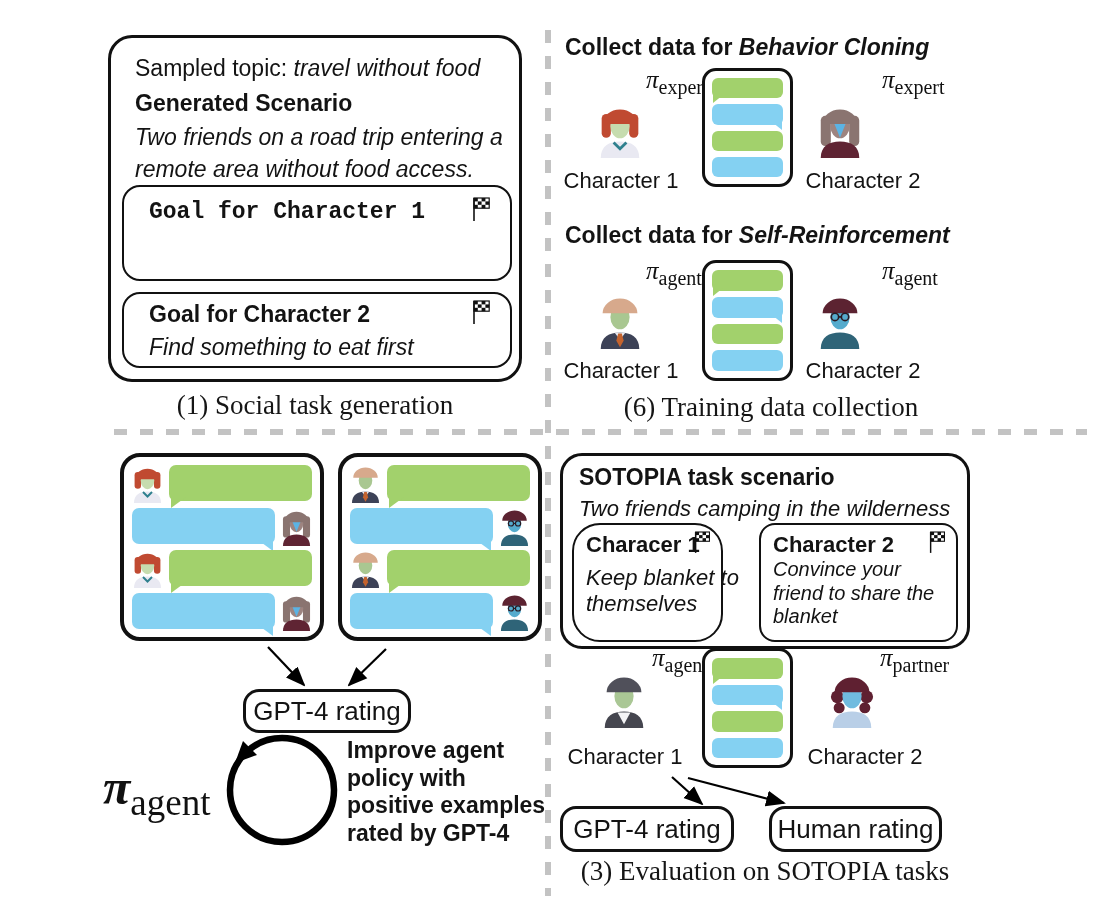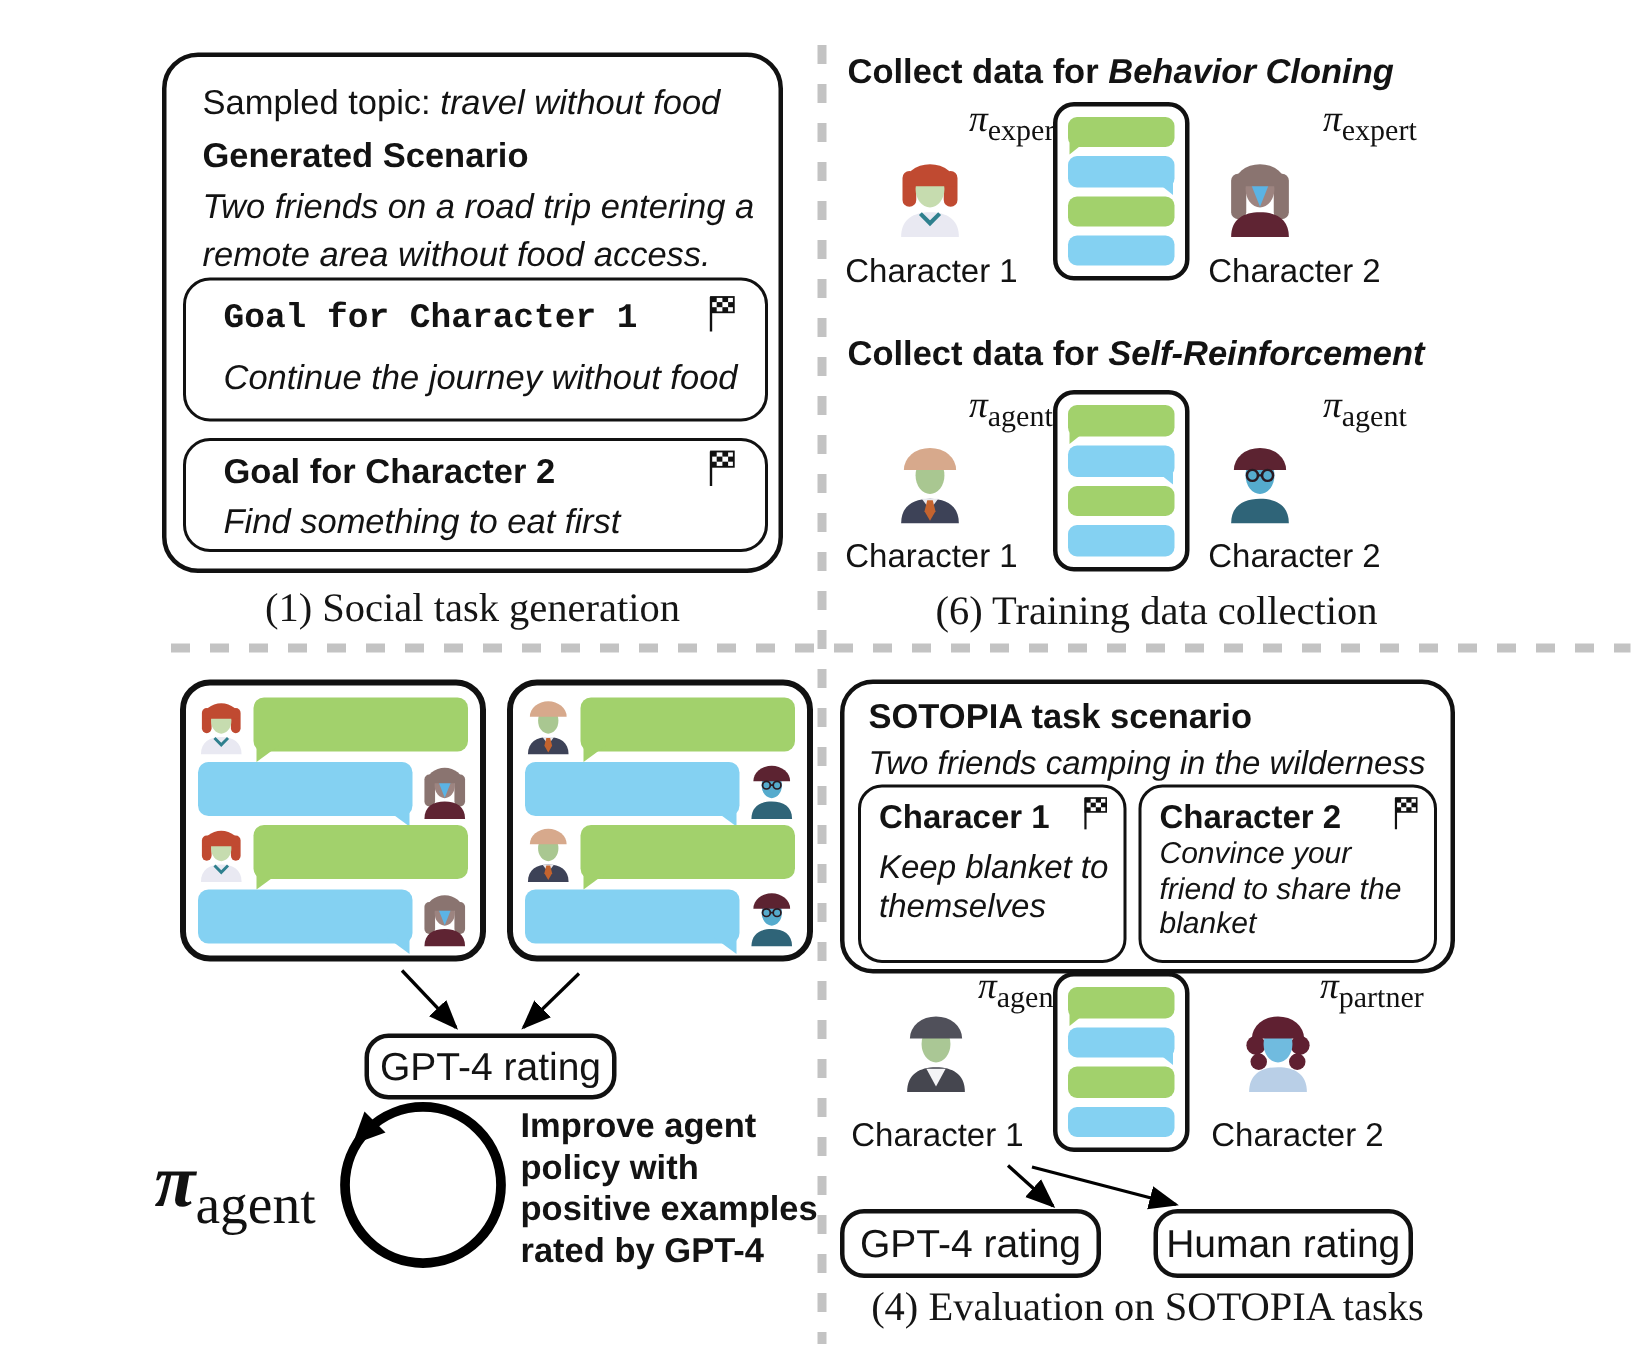--- a/index.html
+++ b/index.html
@@ -74,21 +74,20 @@
             <rect x="4" y="2" width="15.2" height="10.2" fill="#fff" stroke="#111" stroke-width="1.2"></rect>
             <rect x="4" y="2" width="3.8" height="3.4" fill="#111"></rect>
             <rect x="11.6" y="2" width="3.8" height="3.4" fill="#111"></rect>
             <rect x="7.8" y="5.4" width="3.8" height="3.4" fill="#111"></rect>
             <rect x="15.399999999999999" y="5.4" width="3.8" height="3.4" fill="#111"></rect>
             <rect x="4" y="8.8" width="3.8" height="3.4" fill="#111"></rect>
             <rect x="11.6" y="8.8" width="3.8" height="3.4" fill="#111"></rect>
             <line x1="4" y1="2" x2="4" y2="25" stroke="#111" stroke-width="1.6"></line>
           </svg>
         </span>
-      <div class="sans it" style="left:25px;top:51px;">Continue the journey without food</div>
     </div>
     <div class="box goal" style="left:11px;top:254px;width:390px;height:76px;">
       <div class="sans bold" style="left:25px;top:7px;">Goal for Character 2</div>
       <span class="flag" style="right:18px;top:5px;">
           <svg viewBox="0 0 22 26" width="100%" height="100%">
             <rect x="4" y="2" width="15.2" height="10.2" fill="#fff" stroke="#111" stroke-width="1.2"></rect>
             <rect x="4" y="2" width="3.8" height="3.4" fill="#111"></rect>
             <rect x="11.6" y="2" width="3.8" height="3.4" fill="#111"></rect>
             <rect x="7.8" y="5.4" width="3.8" height="3.4" fill="#111"></rect>
             <rect x="15.399999999999999" y="5.4" width="3.8" height="3.4" fill="#111"></rect>
@@ -296,21 +295,21 @@
 
   <div class="sans bold prewrap" style="left:347px;top:737px;width:215px;font-size:23px;line-height:1.2;">Improve agent
 policy with
 positive examples
 rated by GPT-4</div>
 
 
   <div class="box outer" style="left:560px;top:453px;width:410px;height:196px;border-radius:22px;">
     <div class="sans bold" style="left:16px;top:8px;">SOTOPIA task scenario</div>
     <div class="sans it" style="left:16px;top:40px;font-size:22px;">Two friends camping in the wilderness</div>
-    <div class="box goal" style="left:9px;top:67px;width:179px;height:119px;border-radius:16px;">
+    <div class="box goal" style="left:9px;top:67px;width:151px;height:119px;border-radius:28px;">
       <div class="sans bold" style="left:12px;top:7px;font-size:22px;">Characer 1</div>
       <span class="flag" style="right:9px;top:5px;width:20px;height:24px;">
           <svg viewBox="0 0 22 26" width="100%" height="100%">
             <rect x="4" y="2" width="15.2" height="10.2" fill="#fff" stroke="#111" stroke-width="1.2"></rect>
             <rect x="4" y="2" width="3.8" height="3.4" fill="#111"></rect>
             <rect x="11.6" y="2" width="3.8" height="3.4" fill="#111"></rect>
             <rect x="7.8" y="5.4" width="3.8" height="3.4" fill="#111"></rect>
             <rect x="15.399999999999999" y="5.4" width="3.8" height="3.4" fill="#111"></rect>
             <rect x="4" y="8.8" width="3.8" height="3.4" fill="#111"></rect>
             <rect x="11.6" y="8.8" width="3.8" height="3.4" fill="#111"></rect>
@@ -377,15 +376,15 @@
     <line x1="30" y1="6" x2="126" y2="31" marker-end="url(#ah2)"></line>
   </svg>
 
   <div class="box pill" style="left:560px;top:806px;width:174px;height:46px;">
     <span class="pill-text">GPT-4 rating</span>
   </div>
   <div class="box pill" style="left:769px;top:806px;width:173px;height:46px;">
     <span class="pill-text">Human rating</span>
   </div>
 
-  <div class="caption" style="left:545px;top:856px;width:440px;">(4) Evaluation on SOTOPIA tasks</div>
+  <div class="caption" style="left:545px;top:856px;width:440px;">(3) Evaluation on SOTOPIA tasks</div>
 
 </div>
 
 </body></html>

